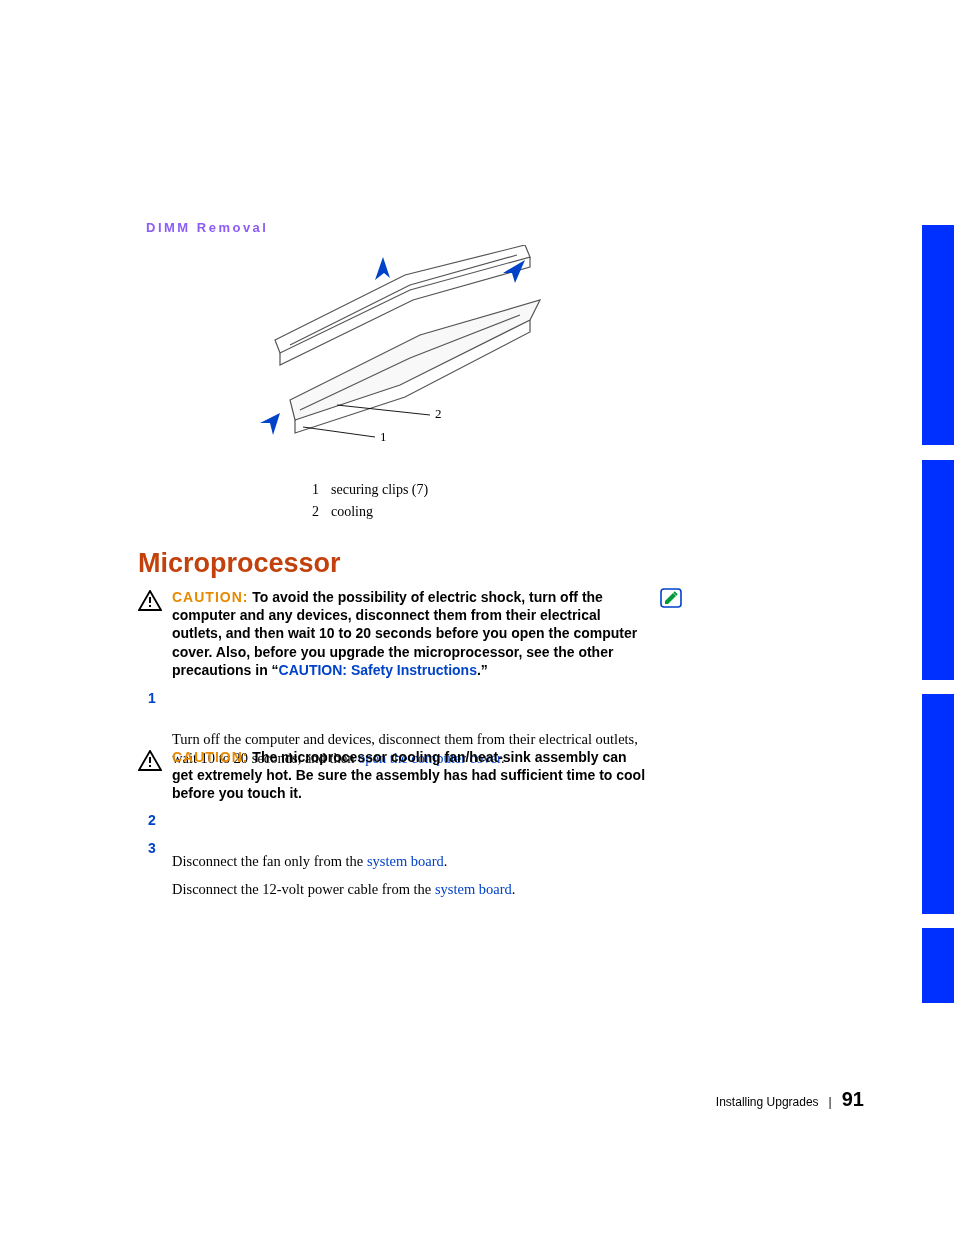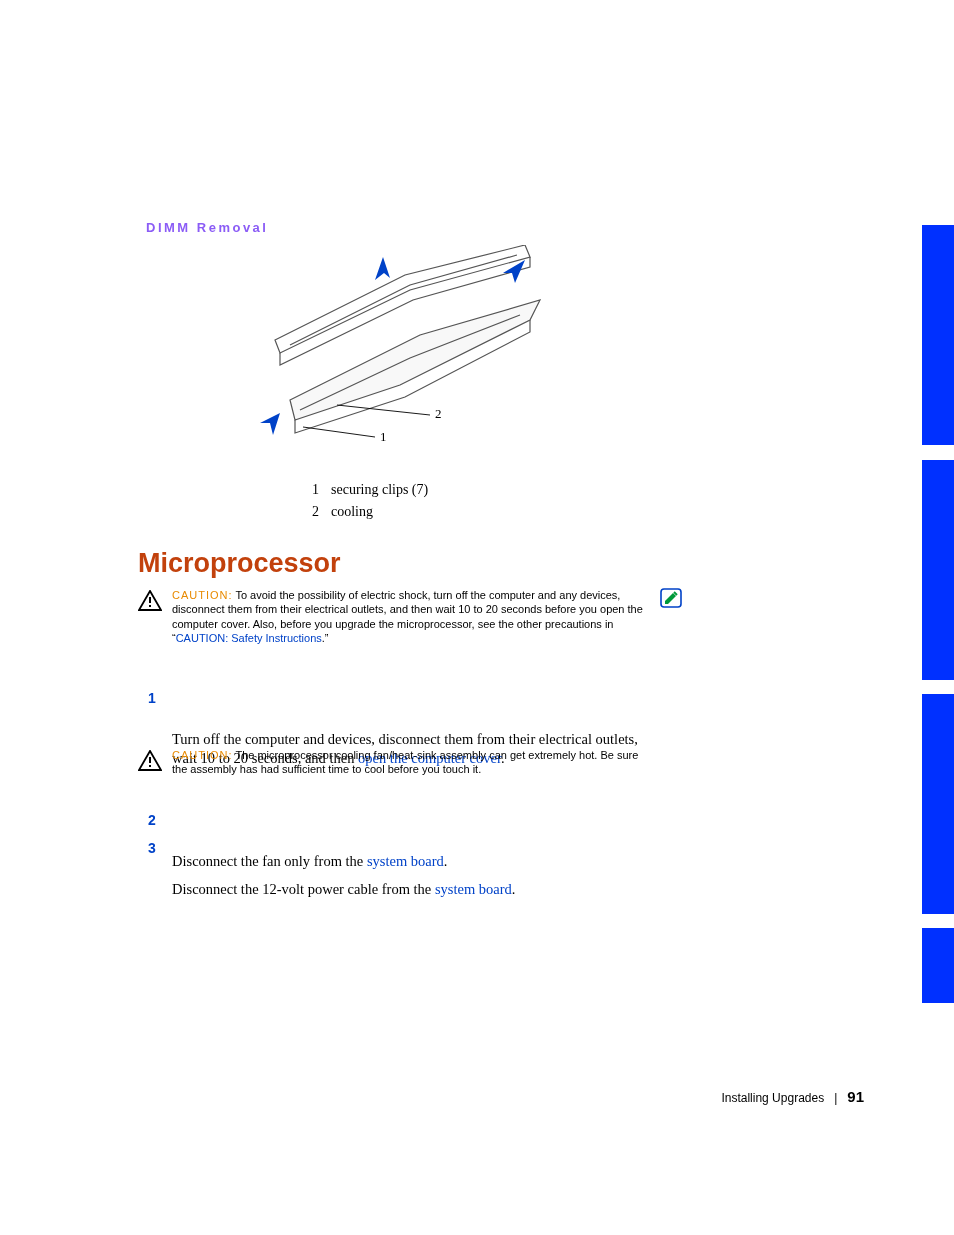--- a/index.html
+++ b/index.html
@@ -67,22 +67,22 @@
   .caution-icon {
     position: absolute;
     left: 0;
     top: 2px;
     width: 24px;
     height: 22px;
   }
   .caution-text {
     margin-left: 34px;
     font-family: Verdana, Arial, sans-serif;
-    font-size: 11px;
-    font-weight: normal;
+    font-size: 14px;
+    font-weight: bold;
     line-height: 1.3;
     color: #000;
   }
   .caution-label {
     color: #e88a00;
     letter-spacing: 1px;
   }
   .link { color: #0042c8; }
   .step {
     position: absolute;
@@ -139,21 +139,21 @@
     background: #0030ff;
   }
   .footer {
     position: absolute;
     right: 90px;
     top: 1088px;
     font-family: Verdana, Arial, sans-serif;
     font-size: 12px;
     color: #000;
   }
-  .footer .pagenum { font-weight: bold; font-size: 15px; }
+  .footer .pagenum { font-weight: bold; font-size: 20px; }
 </style>
 </head>
 <body>
 
 <div class="page">
 
   <div class="dimm-title">DIMM Removal</div>
 
   <svg class="diagram" viewBox="0 0 300 210">
     <g stroke="#555" stroke-width="1.2" fill="none">

